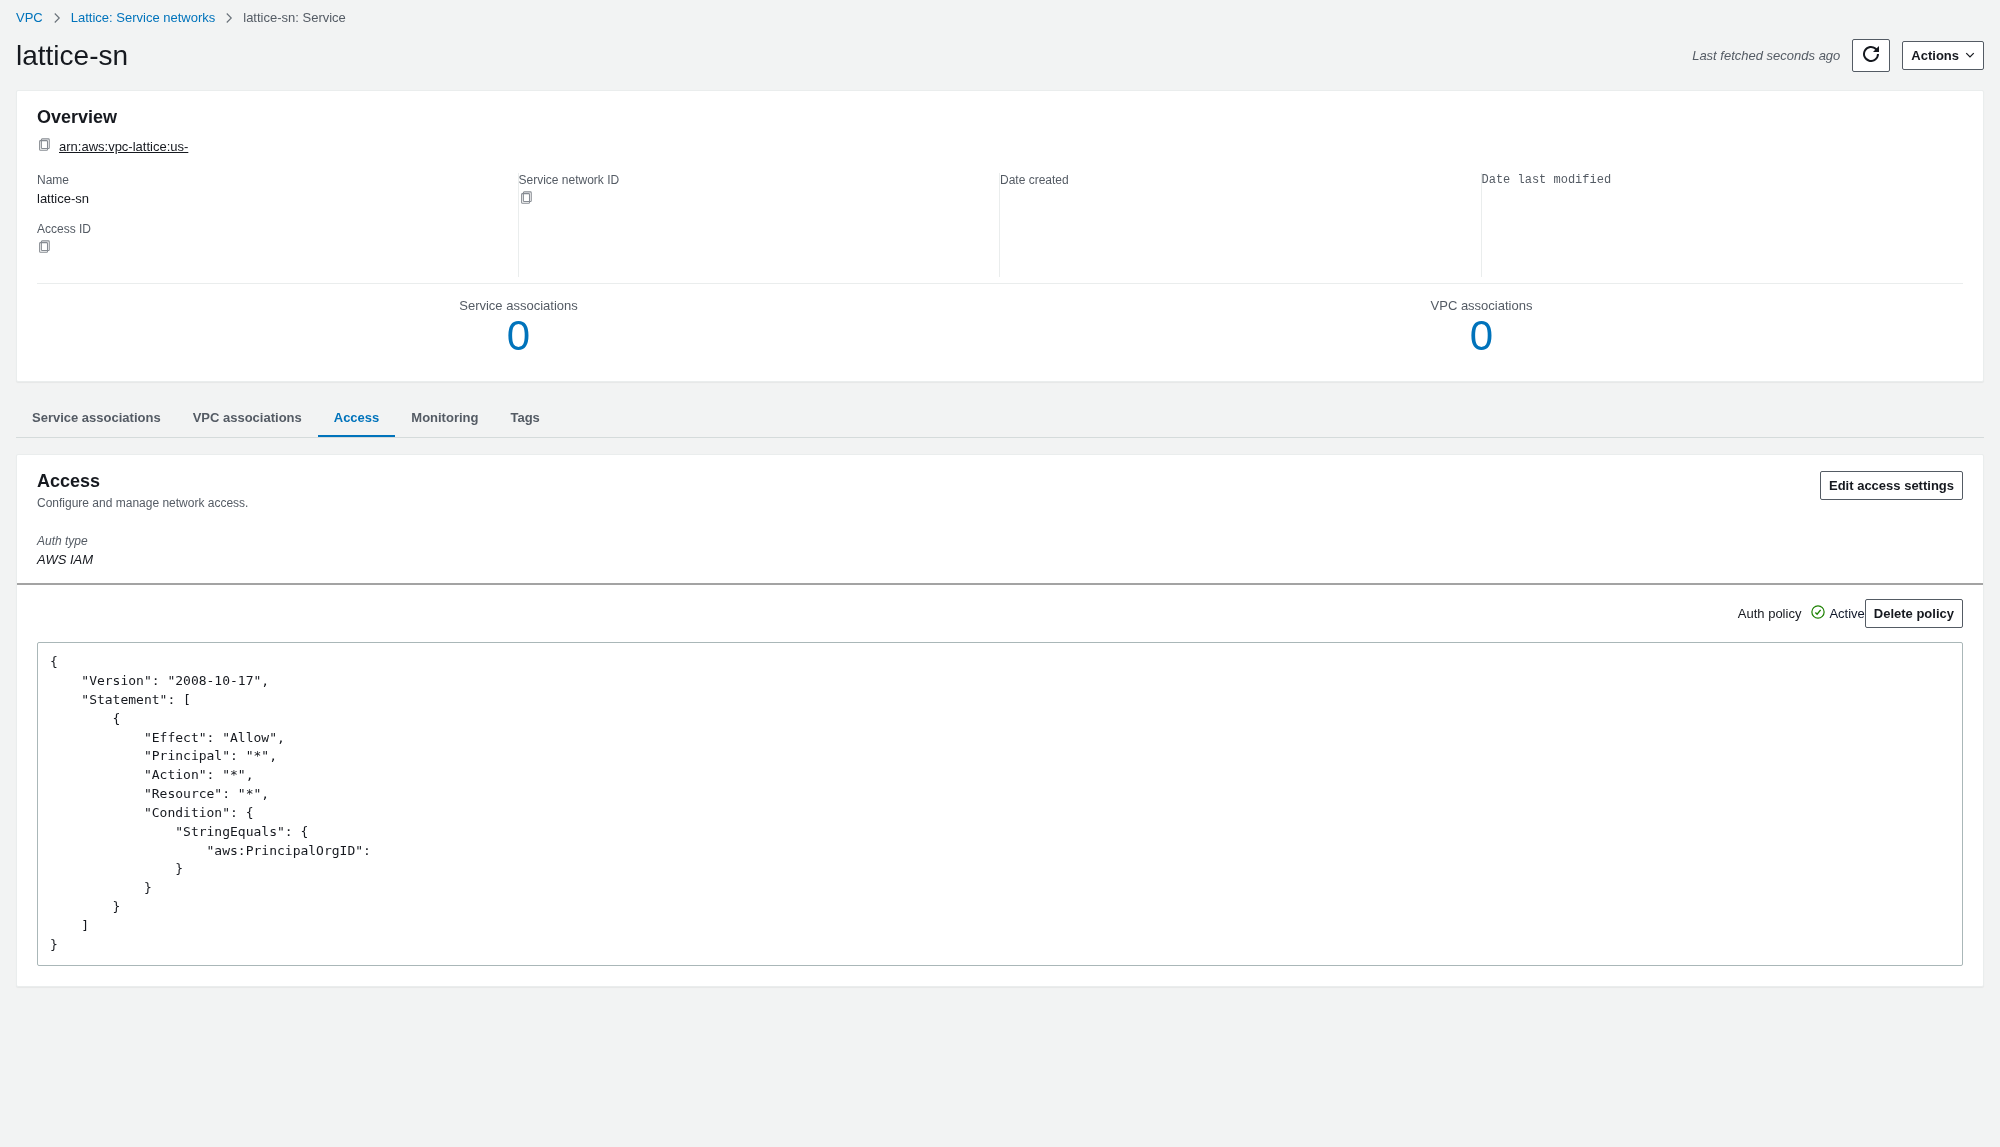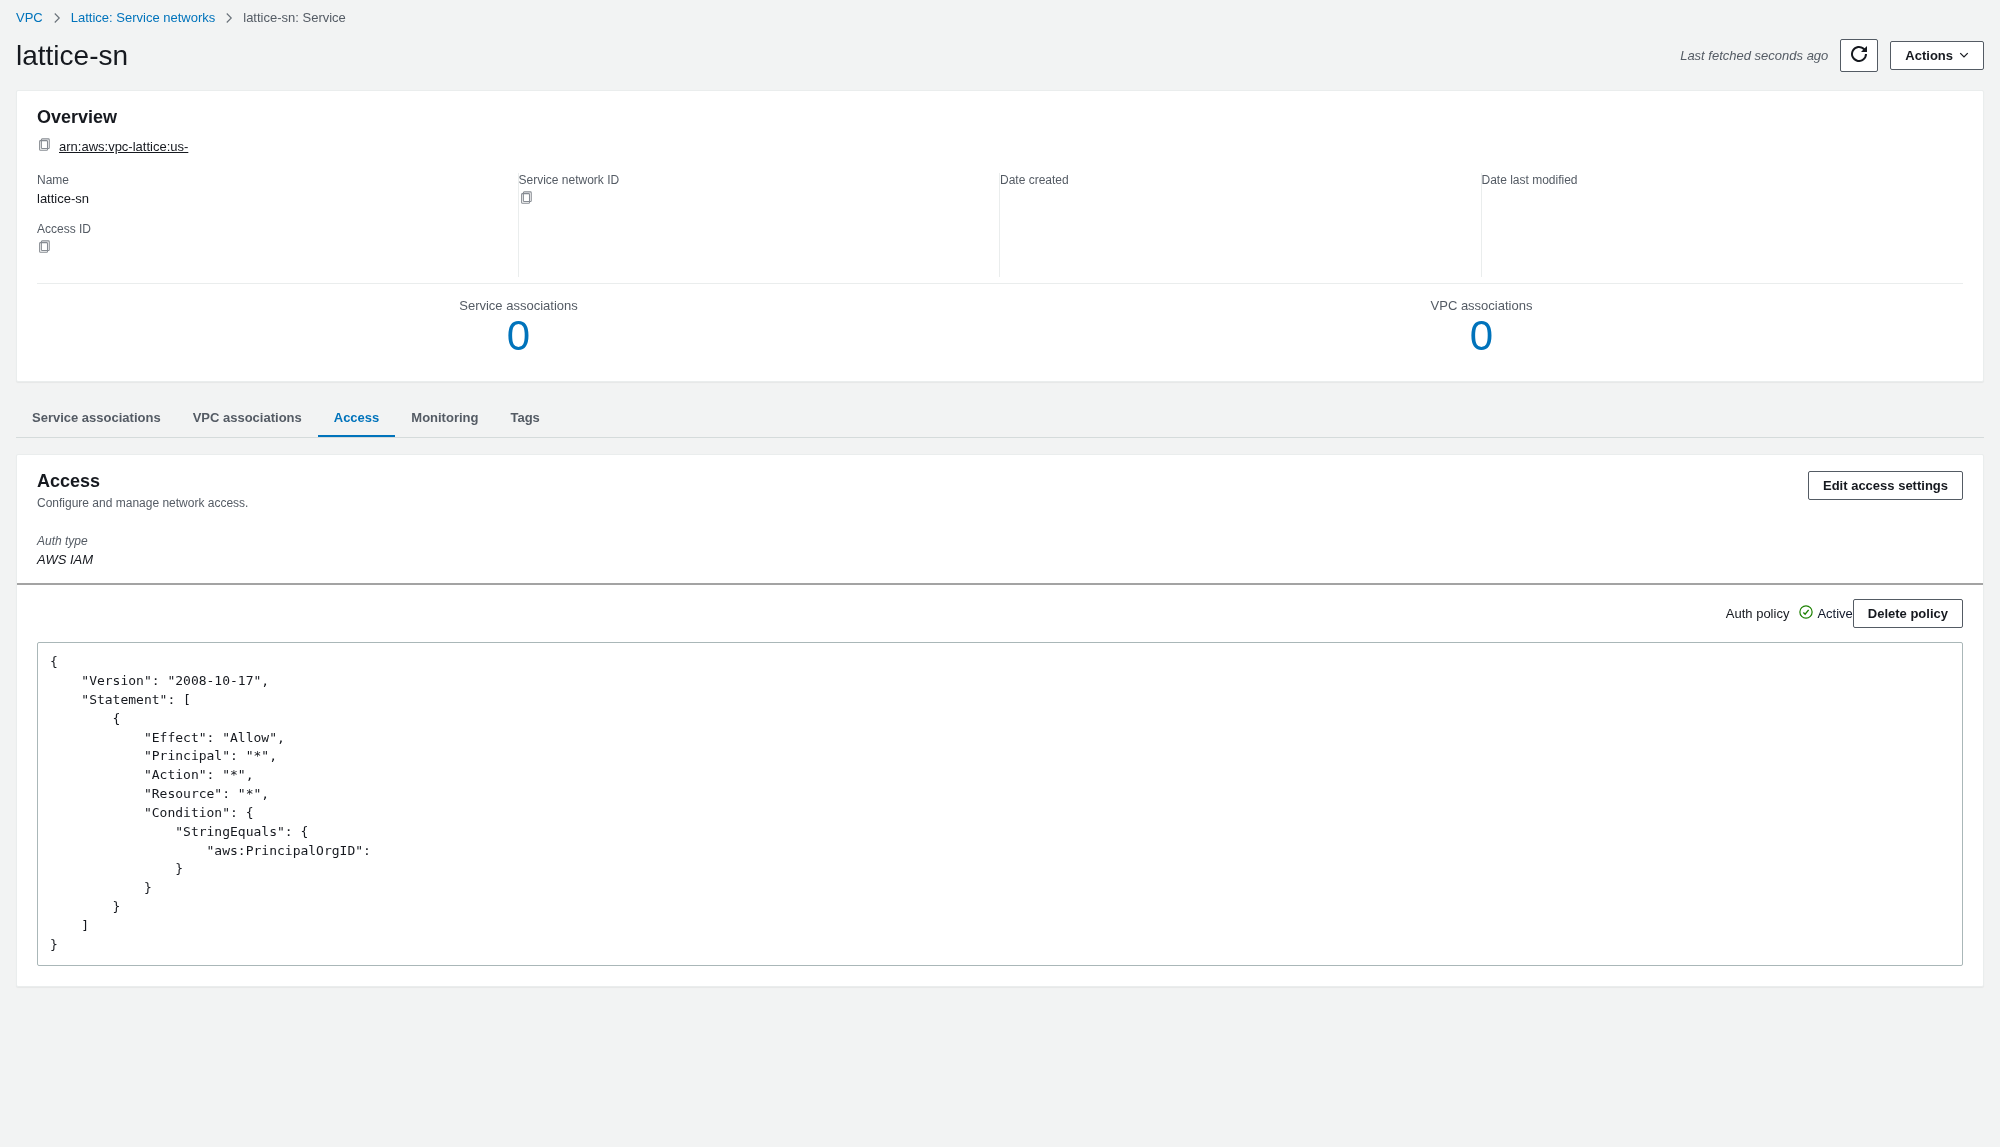--- a/index.html
+++ b/index.html
@@ -29,41 +29,41 @@
     display:flex; align-items:center; justify-content:space-between;
     margin: 4px 0 18px 0;
   }
   .page-title { font-size: 28px; font-weight: 400; margin:0; }
   .header-actions { display:flex; align-items:center; gap:12px; }
   .last-fetched { font-size: 13px; color: #545b64; font-style: italic; }
   .btn {
     display:inline-flex; align-items:center; justify-content:center;
     gap:6px;
     border: 1px solid #545b64; background:#fff; color:#16191f;
-    border-radius: 2px; padding: 6px 14px; font-size:13px;
+    border-radius: 2px; padding: 6px 8px; font-size:13px;
     cursor:pointer; font-weight:700;
   }
   .btn.icon-only { padding:6px 10px; }
 
   
   .panel {
     background:#fff; border:1px solid #eaeded; border-radius:2px;
     box-shadow: 0 1px 1px rgba(0,0,0,0.05);
   }
   .overview { padding: 16px 20px 0 20px; }
   .panel-title { font-size:18px; font-weight:700; margin:0 0 10px 0; }
   .arn-line { display:flex; align-items:center; gap:8px; font-size:13px; color:#16191f;text-decoration:underline; }
   .overview-grid {
     display:grid; grid-template-columns: 1fr 1fr 1fr 1fr;
     gap: 0;
     margin-top: 18px;
   }
   .ov-col { padding: 0 16px 20px 0; border-right:1px solid #eaeded; }
   .ov-col:first-child { padding-left:0; }
-  .ov-col:last-child { border-right:none; }
+  .ov-col:last-child { border-right:none;font-family:Liberation Mono, monospace; }
   .field-label { font-size:12px; color:#545b64; margin-bottom:4px; display:block; }
   .field-value { font-size:13px; }
 
   .assoc-row {
     display:grid; grid-template-columns:1fr 1fr;
     border-top:1px solid #eaeded; margin-top:6px;
   }
   .assoc {
     text-align:center; padding: 14px 0 22px 0;
   }

